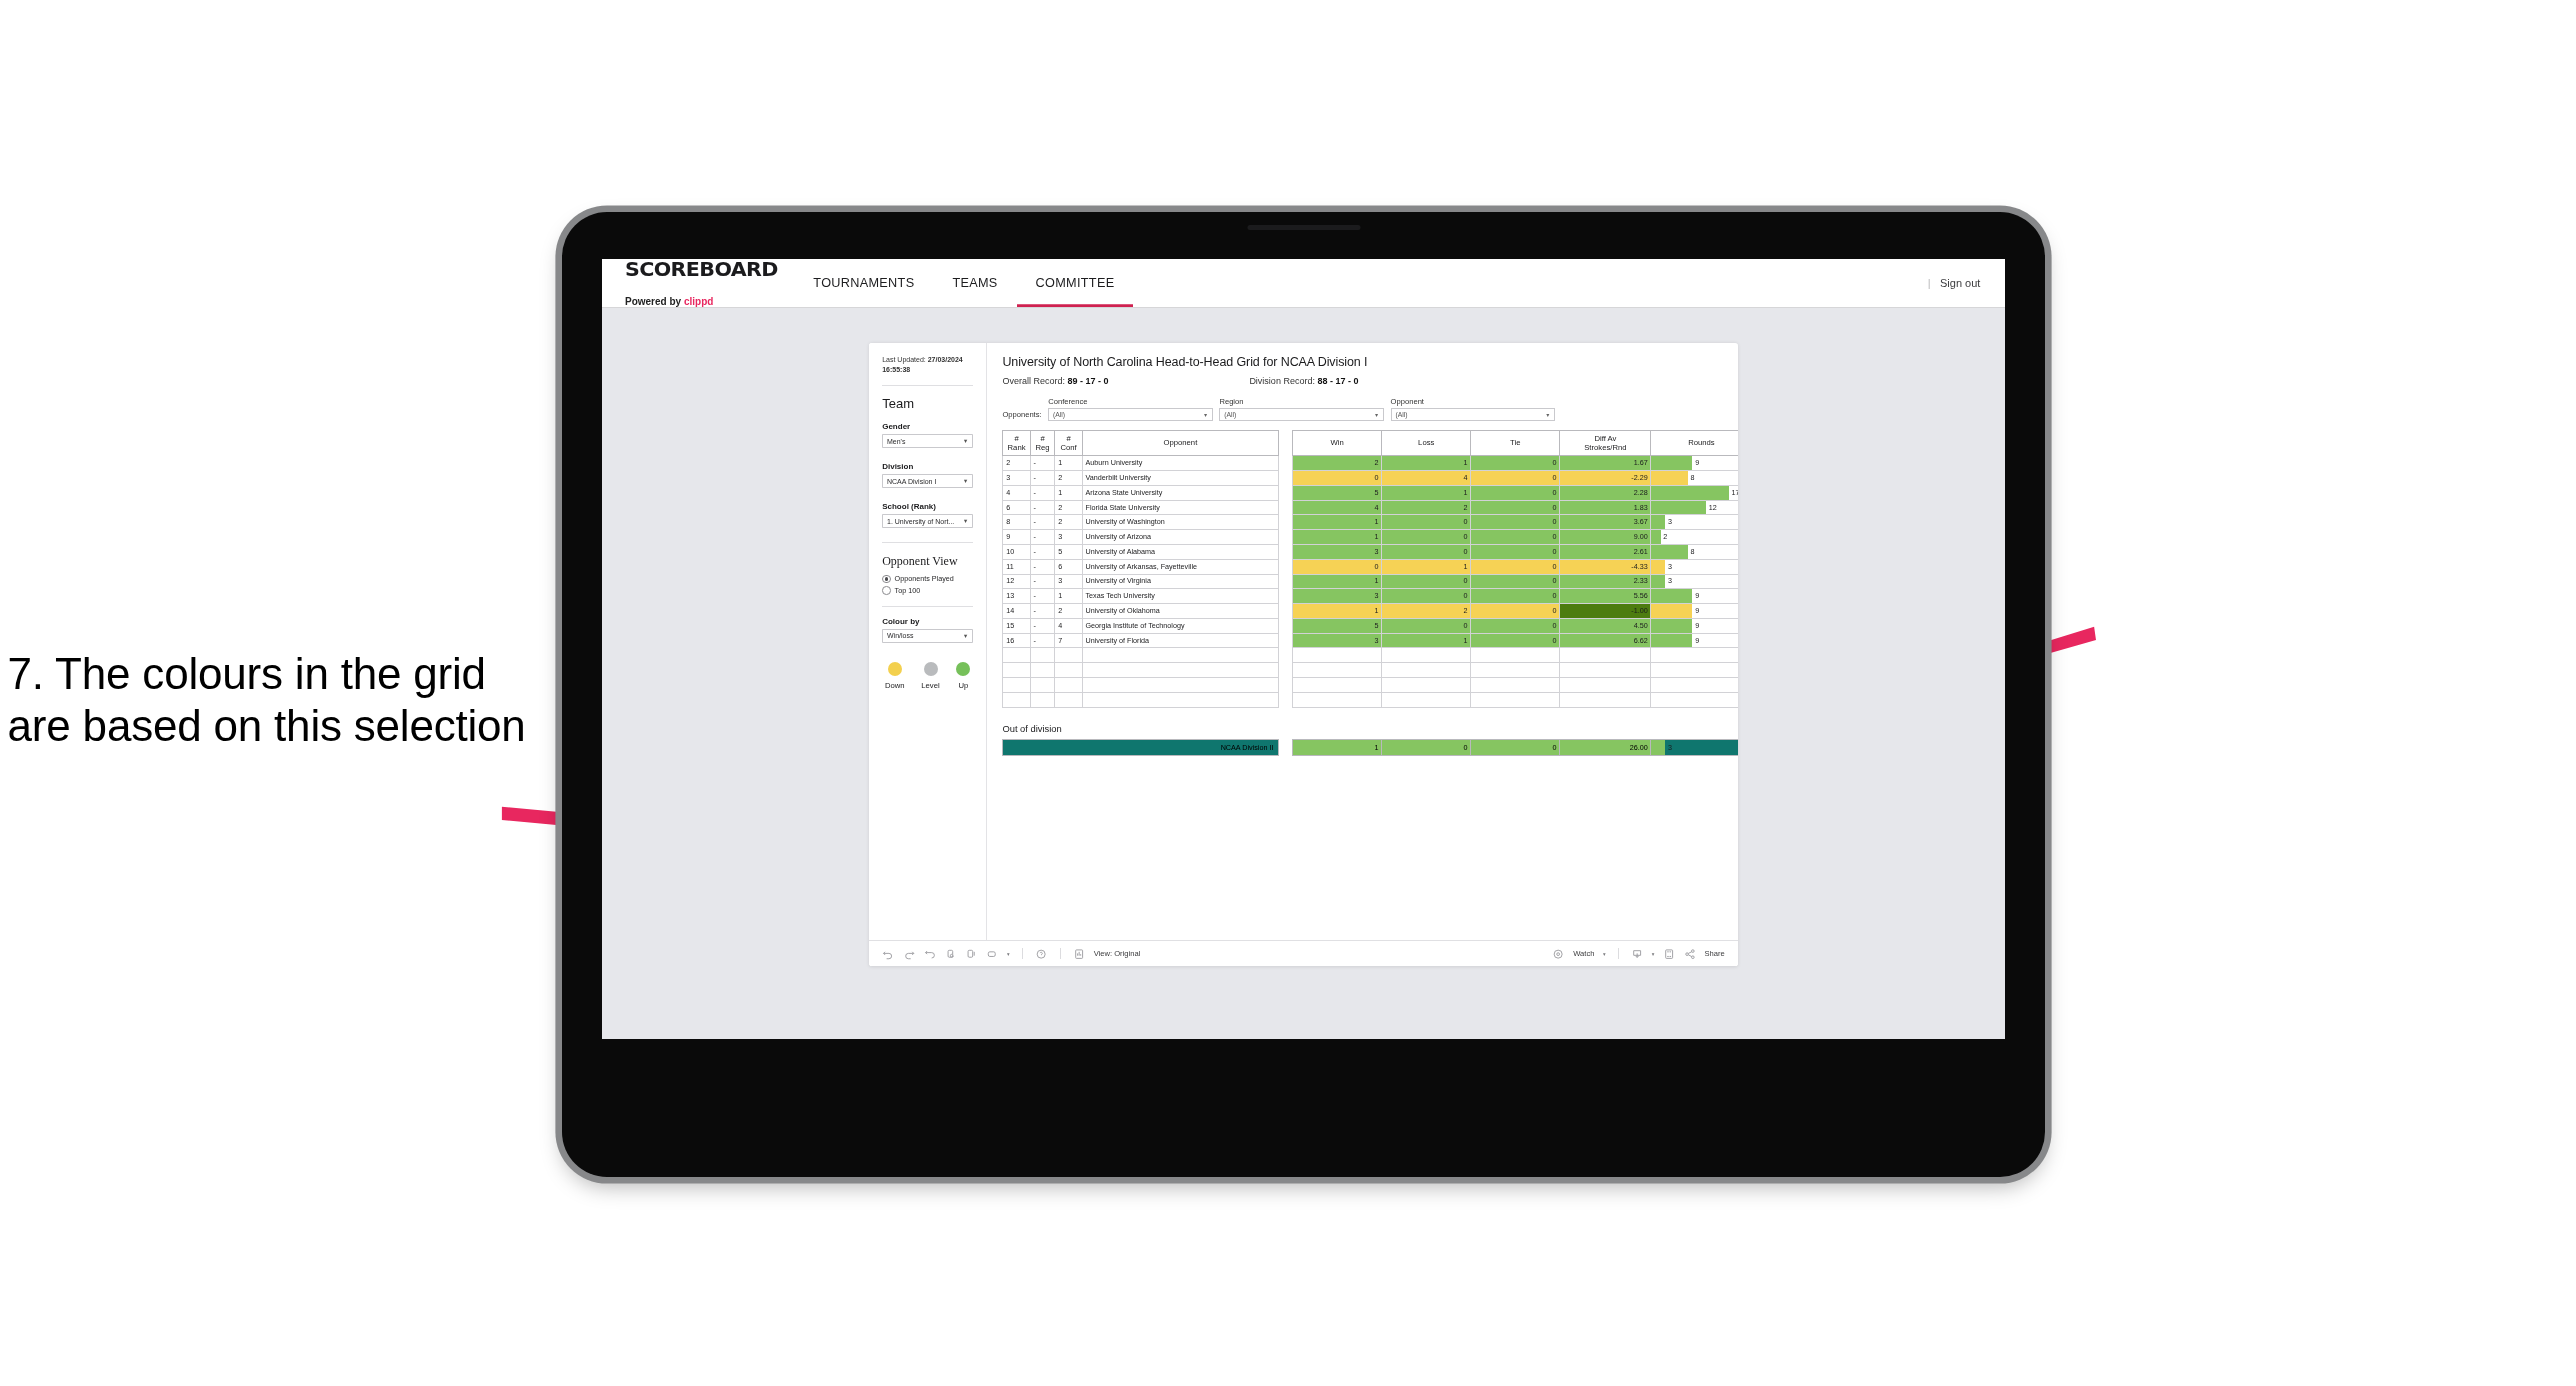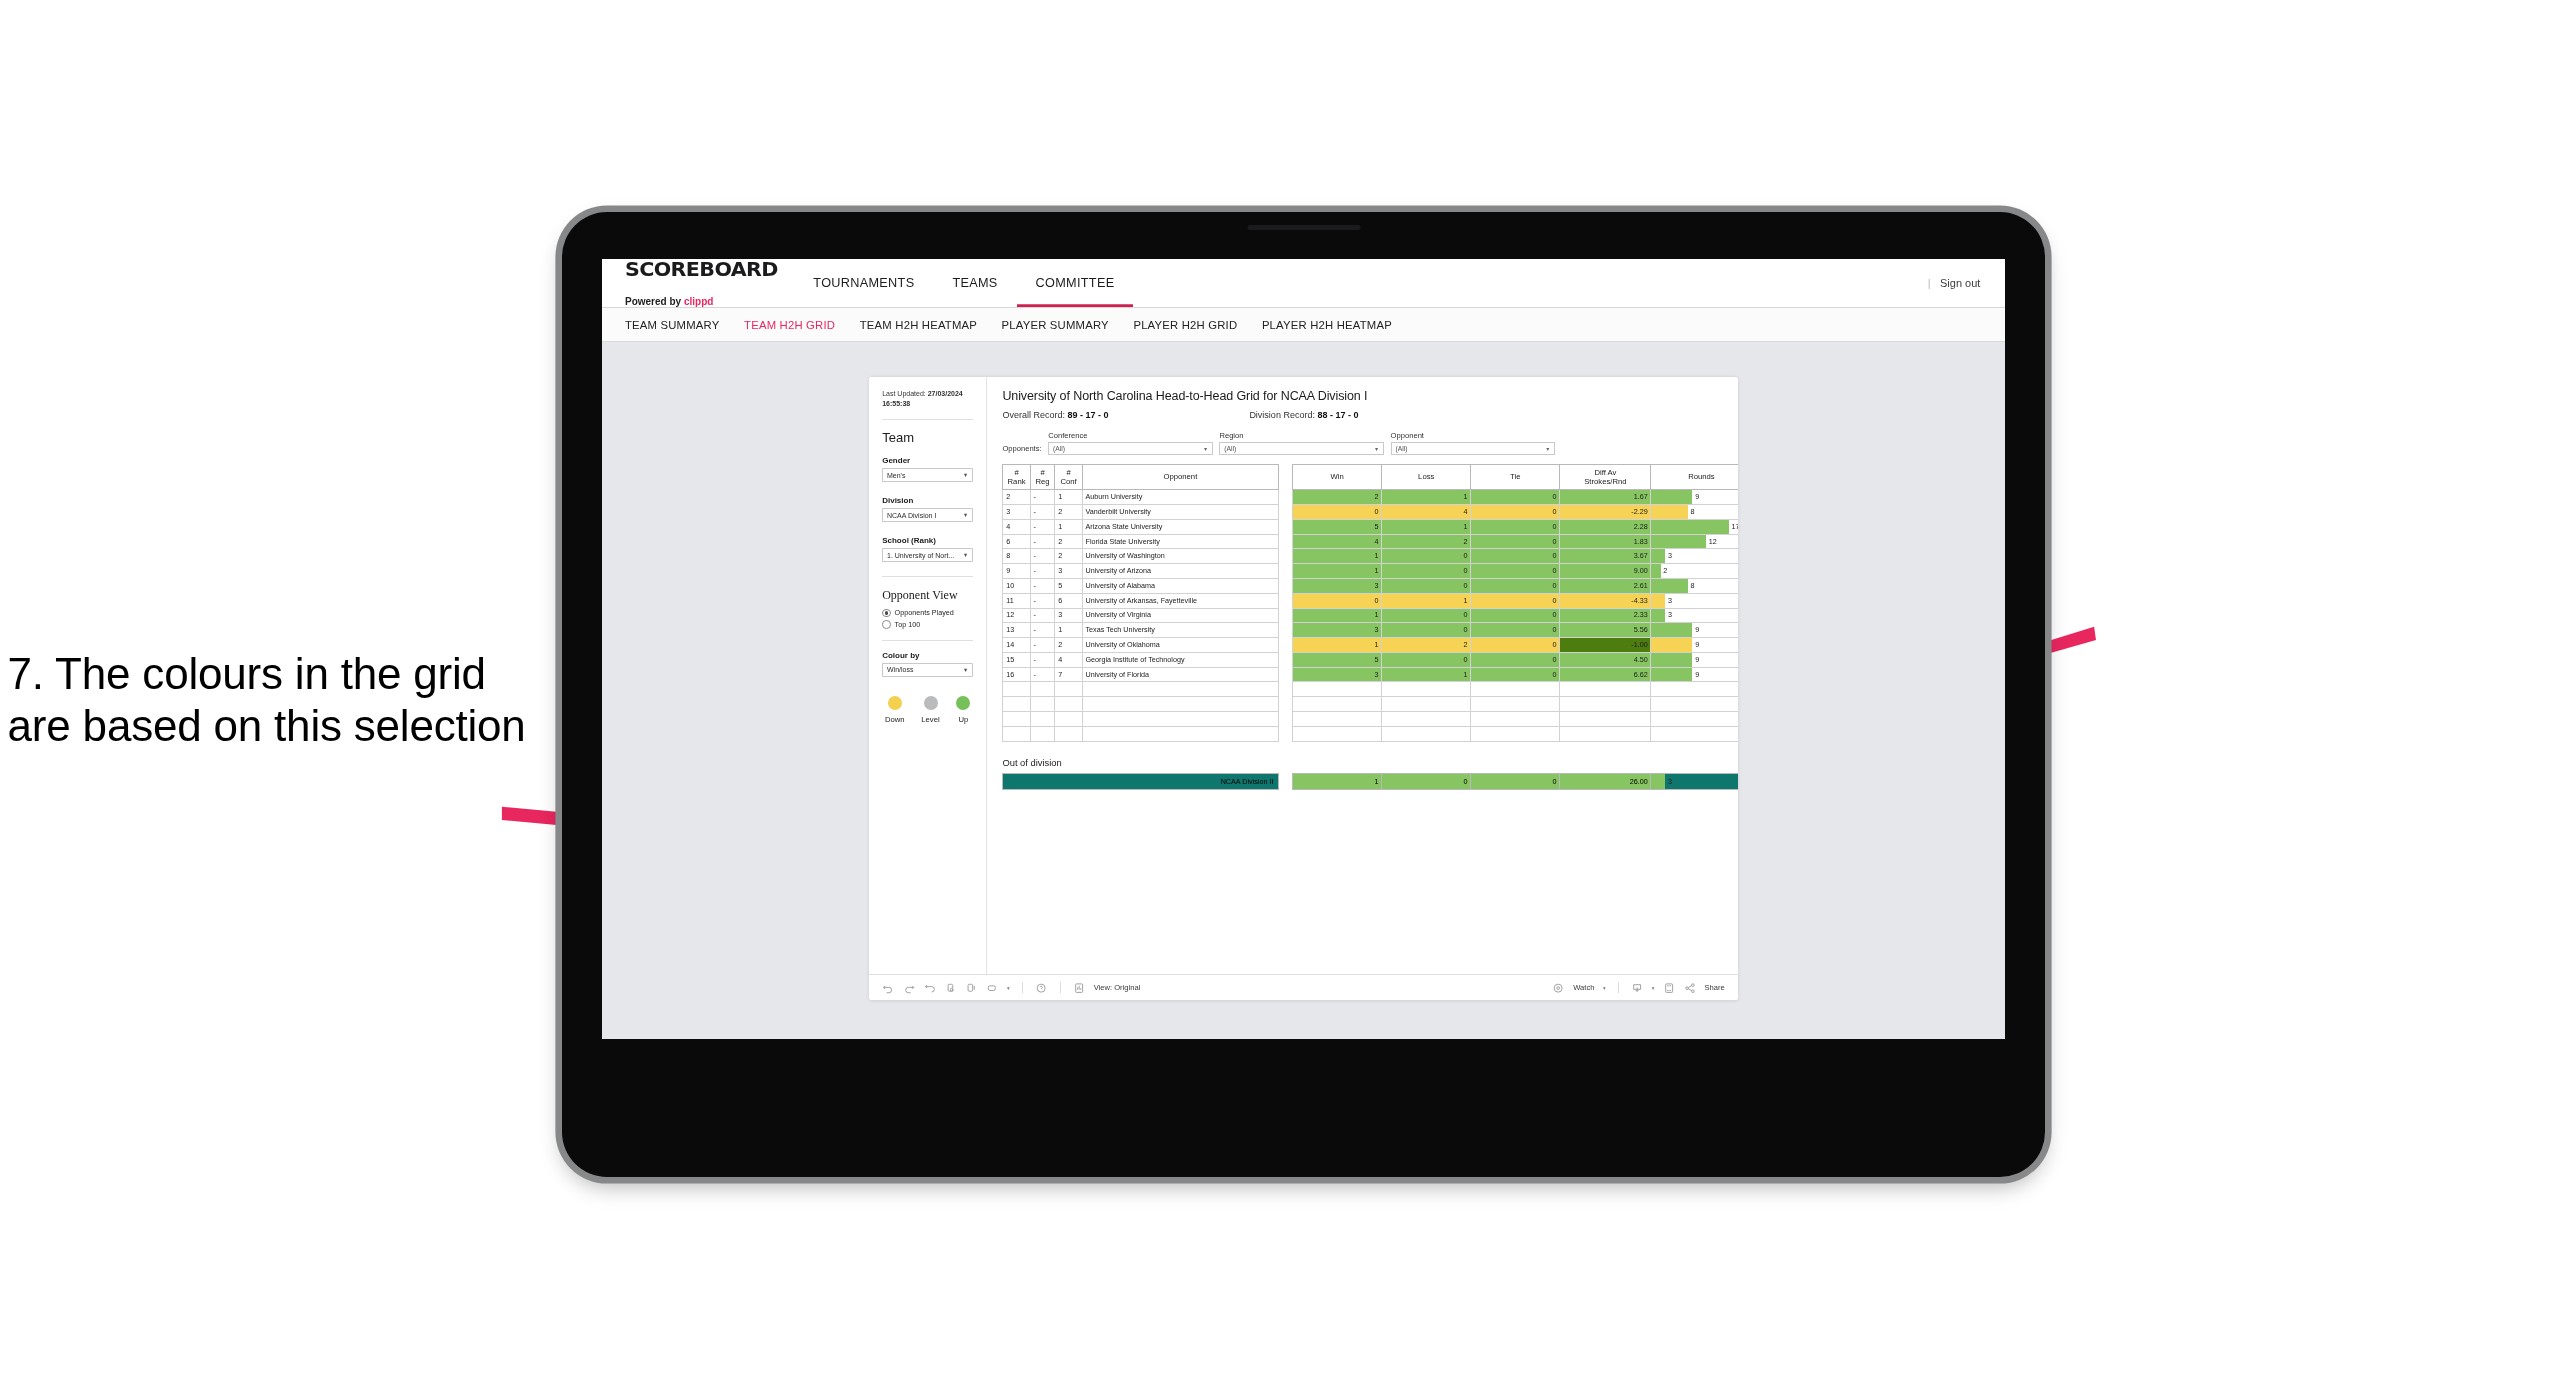--- a/index.html
+++ b/index.html
@@ -171,28 +171,20 @@
           <a>TOURNAMENTS</a>
           <a>TEAMS</a>
           <a class="active">COMMITTEE</a>
         </nav>
         <div class="signout">
           <span class="bar">|</span>
           <span>Sign out</span>
         </div>
       </div>
 
-      <div class="subnav">
-        <a>TEAM SUMMARY</a>
-        <a class="active">TEAM H2H GRID</a>
-        <a>TEAM H2H HEATMAP</a>
-        <a>PLAYER SUMMARY</a>
-        <a>PLAYER H2H GRID</a>
-        <a>PLAYER H2H HEATMAP</a>
-      </div>
 
       <div class="content">
         <div class="card">
           <div class="card-body">
 
             <aside class="sidebar">
               <div class="lastupd">
                 <span>Last Updated: </span><b>27/03/2024</b><br>
                 <b>16:55:38</b>
               </div>

